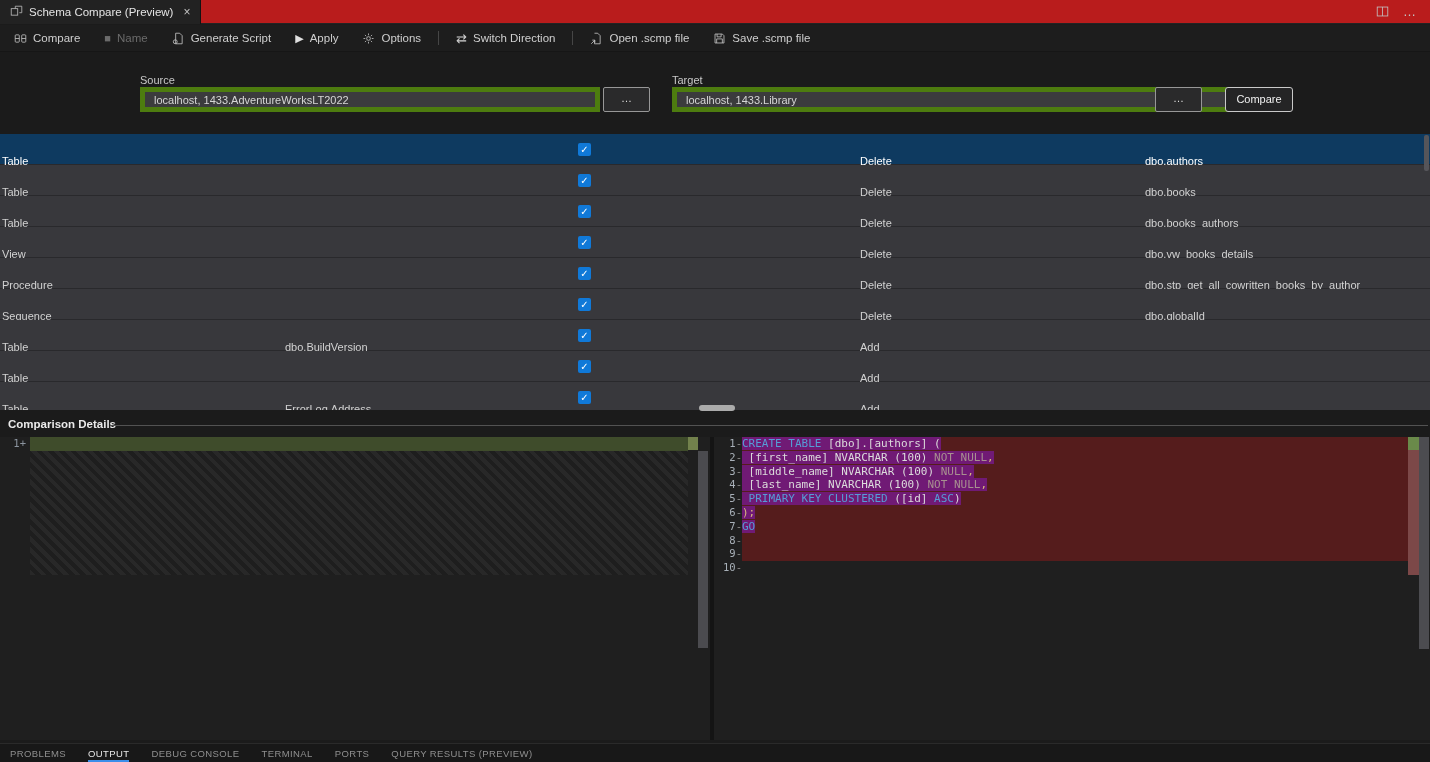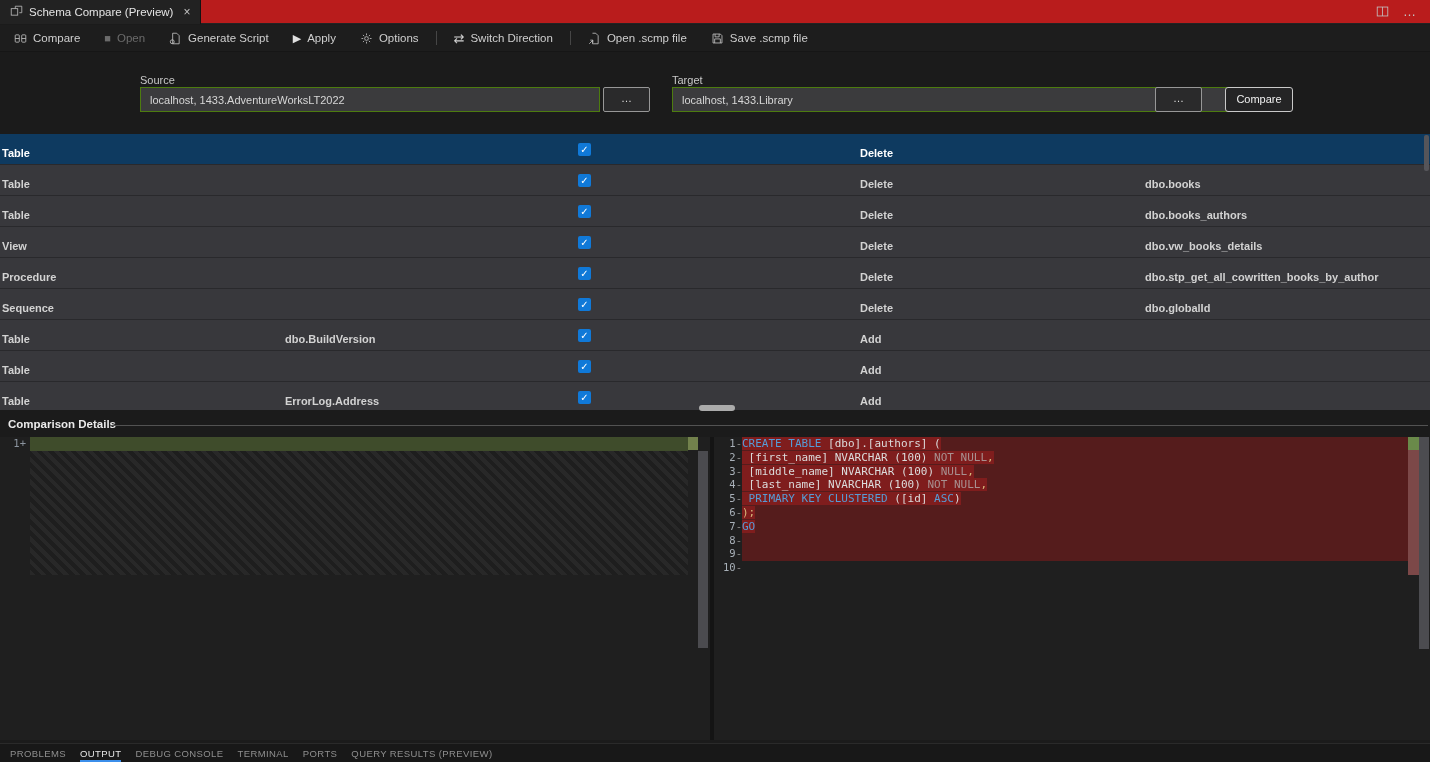--- a/index.html
+++ b/index.html
@@ -17,30 +17,30 @@
   .tabbar-right .glyph { font-size:13px; }
   
   .toolbar { position:absolute; top:25px; left:0; right:0; height:27px; background:#1d1d1d; display:flex; align-items:center; border-bottom:1px solid #161616; padding-left:2px; }
   .tbtn { display:flex; align-items:center; gap:6px; color:#cfcfcf; font-size:11.5px; padding:0 12px; height:100%; cursor:pointer; }
   .tbtn.disabled { color:#6b6b6b; }
   .tbtn .glyph { font-size:11px; line-height:1; }
   .tsep { width:1px; height:14px; background:#464646; margin:0 5px; }
   svg.ic { display:block; }
   
   .conn-label { position:absolute; font-size:11px; color:#c8c8c8; }
-  .conn-input { position:absolute; height:25px; background:#3b3b3d; border:1px solid #4d7c0f; color:#d6d6d6; font-size:11px; font-family:"Liberation Sans",sans-serif; padding:0 9px; outline:none; }
+  .conn-input { position:absolute; height:25px; background:#3b3b3d; border:5px solid #4d7c0f; color:#d6d6d6; font-size:11px; font-family:"Liberation Sans",sans-serif; padding:0 9px; outline:none; }
   .browse-btn { position:absolute; width:47px; height:25px; background:#2a2a2b; border:1px solid #979797; border-radius:2px; color:#dedede; font-size:11px; text-align:center; line-height:21px; cursor:pointer; }
   .compare-btn { position:absolute; width:68px; height:25px; background:#242425; border:1px solid #c9c9c9; border-radius:3px; color:#f0f0f0; font-size:11px; text-align:center; line-height:23px; cursor:pointer; }
   
   .grid-header { position:absolute; top:116px; left:7px; right:0; height:17px; font-size:11px; color:#e2e2e2;margin-top:16px; }
   .gh { position:absolute; top:0; }
   .grid-rows { position:absolute; top:134px; left:0; height:276px; width:1430px; overflow:hidden; }
   .grow { position:relative; height:31px; background:#38383c; border-bottom:1px solid #29292c; font-size:11px; color:#d2d2d2; cursor:pointer; }
   .grow.sel { background:#0e3a60; color:#ffffff; }
-  .gcell { position:absolute; top:4px; line-height:31px; white-space:nowrap; overflow:hidden;font-weight:bold; }
+  .gcell { position:absolute; top:12px; line-height:31px; white-space:nowrap; overflow:hidden; }
   .c-type   { left:2px;    width:278px; }
   .c-source { left:285px;  width:288px; }
   .c-action { left:860px;  width:280px; }
   .c-target { left:1145px; width:282px; }
   .cb { position:absolute; left:578px; top:9px; width:13px; height:13px; background:#1079d8; border-radius:2px; color:#ffffff; font-size:10px; line-height:13px; text-align:center; cursor:pointer; }
   .cb.hdr { top:2px; }
   .grid-vscroll { position:absolute; left:1424px; top:135px; width:5px; height:36px; background:#55555a; border-radius:2px; }
   
   .sash-pill { position:absolute; left:699px; top:405px; width:36px; height:6px; border-radius:3px; background:#ababab; cursor:row-resize; }
   .details-title { position:absolute; left:8px; top:418px; font-size:11.5px; font-weight:bold; color:#eaeaea; }
@@ -54,32 +54,32 @@
   .l-green  { position:absolute; left:30px; top:0; width:658px; height:13.8px; background:#3f4c2b; }
   .l-mark   { position:absolute; left:688px; top:0; width:10px; height:13px; background:#72814c; }
   .l-hatch  { position:absolute; left:30px; top:13.8px; width:658px; height:124.2px;
               background:repeating-linear-gradient(45deg,#282828 0 4px,#1e1e1e 4px 8px); }
   .l-scroll { position:absolute; left:698px; top:14px; width:10px; height:197px; background:#4b4b4f; }
   .r-gutter { position:absolute; left:0; top:0; width:28px; }
   .rln { height:13.8px; line-height:13.8px; font-size:10.5px; color:#a8b0b8; display:flex; justify-content:flex-end; }
   .rln .mark { color:#8d8d8d; }
   .r-code { position:absolute; left:28px; top:0; width:666px; }
   .rline { height:13.8px; line-height:13.8px; background:#551c1c; white-space:pre; font-size:11px; }
-  .hl { background:#7f1d1d; }
+  .hl { background:#701a75; }
   .tk-kw  { color:#569cd6; }
   .tk-pl  { color:#dcdcdc; }
   .tk-lit { color:#9cdcfe; }
   .tk-dim { color:#a89090; }
   .tk-yel { color:#d7ba7d; }
   .r-ovr-green { position:absolute; left:694px; top:0; width:11px; height:13px; background:#6a8a4a; }
   .r-ovr-red   { position:absolute; left:694px; top:13px; width:11px; height:125px; background:rgba(200,106,106,0.55); }
   .r-scroll    { position:absolute; left:705px; top:0; width:10px; height:212px; background:#4c4c50; }
   
   .panel { position:absolute; left:0; top:743px; width:1430px; height:19px; background:#181818; border-top:1px solid #2a2a2a; display:flex; align-items:center; }
-  .ptabs { display:flex; align-items:stretch; height:100%; padding-left:10px; gap:14px; }
+  .ptabs { display:flex; align-items:stretch; height:100%; padding-left:10px; gap:22px; }
   .ptab { font-size:9.5px; letter-spacing:0.4px; color:#8f8f8f; display:flex; align-items:center; cursor:pointer; border-bottom:2px solid transparent; padding-top:2px; }
   .ptab.active { color:#e6e6e6; border-bottom-color:#3b8eea; }
 </style>
 </head>
 <body>
 
 <div class="screen">
 
   <div class="tabbar">
     <div class="tab">
@@ -110,21 +110,21 @@
             <rect x="1.5" y="3.5" width="5" height="9" rx="1" fill="none" stroke="#c5c5c5"></rect>
             <rect x="9.5" y="3.5" width="5" height="9" rx="1" fill="none" stroke="#c5c5c5"></rect>
             <line x1="1.5" y1="8" x2="6.5" y2="8" stroke="#c5c5c5"></line>
             <line x1="9.5" y1="8" x2="14.5" y2="8" stroke="#c5c5c5"></line>
           </svg>
       </span>
       <span>Compare</span>
     </div>
     <div class="tbtn disabled">
       <span class="glyph">■</span>
-      <span>Open</span>
+      <span>Name</span>
     </div>
     <div class="tbtn">
       <span>
         <svg class="ic" width="13" height="13" viewBox="0 0 16 16">
             <path d="M4.5 1.5 h5 l3 3 v10 h-8 z" fill="none" stroke="#c5c5c5"></path>
             <circle cx="4" cy="12" r="2.4" fill="none" stroke="#c5c5c5"></circle>
           </svg>
       </span>
       <span>Generate Script</span>
     </div>
@@ -184,20 +184,21 @@
     <span class="gh" style="left:860px;">Action</span>
     <span class="gh" style="left:1145px;">Target Name</span>
   </div>
 
   <div class="grid-rows">
       <div class="grow sel">
         <div class="gcell c-type">Table</div>
         <div class="gcell c-source"></div>
         <span class="cb">✓</span>
         <div class="gcell c-action">Delete</div>
+        <div class="gcell c-target">dbo.authors</div>
       </div>
       <div class="grow">
         <div class="gcell c-type">Table</div>
         <div class="gcell c-source"></div>
         <span class="cb">✓</span>
         <div class="gcell c-action">Delete</div>
         <div class="gcell c-target">dbo.books</div>
       </div>
       <div class="grow">
         <div class="gcell c-type">Table</div>

